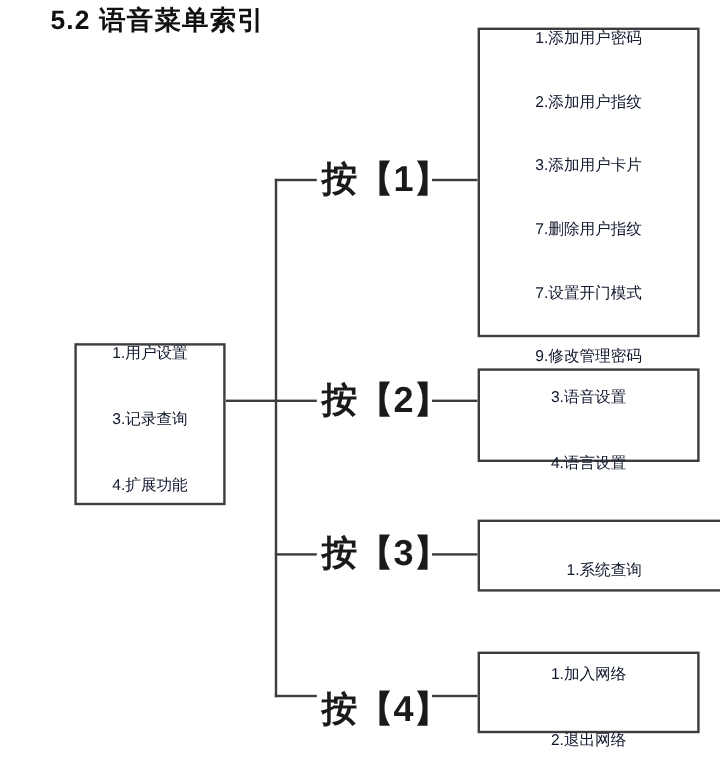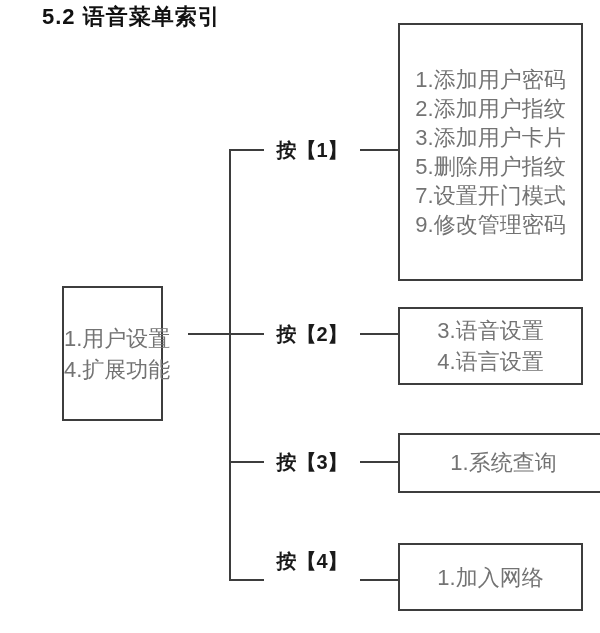--- a/index.html
+++ b/index.html
@@ -34,25 +34,26 @@
     display: flex;
     flex-direction: column;
     justify-content: center;
   }
   .items {
     width: max-content;
     margin: 0 auto;
     text-align: left;
   }
   .item {
-    font-size: 22px;
-    color: #737373;
+    font-size: 13px;
+    color: #0f172a;
     white-space: pre;
+    margin-top: 24px;
   }
-  #root-menu-box    { left: 62px;  top: 286px; width: 101px; height: 135px; }
+  #root-menu-box    { left: 62px;  top: 286px; width: 126px; height: 135px; justify-content: flex-end; }
   #root-menu-box .item { line-height: 31px; }
   #branch-box-1     { left: 398px; top: 23px;  width: 185px; height: 258px; }
   #branch-box-1 .item { line-height: 29px; }
   #branch-box-2     { left: 398px; top: 307px; width: 185px; height: 78px; }
   #branch-box-2 .item { line-height: 31px; }
   #branch-box-3     { left: 398px; top: 433px; width: 211px; height: 60px; }
   #branch-box-3 .item { line-height: 30px; }
   #branch-box-4     { left: 398px; top: 543px; width: 185px; height: 68px; }
   #branch-box-4 .item { line-height: 31px; }
 
@@ -67,30 +68,30 @@
   #b3-left    { left: 229px; top: 461px; width: 35px; }
   #b3-right   { left: 360px; top: 461px; width: 38px; }
   #b4-left    { left: 229px; top: 579px; width: 35px; }
   #b4-right   { left: 360px; top: 579px; width: 38px; }
 
   .key-label {
     position: absolute;
     left: 268px;
     width: 88px;
     text-align: center;
-    font-size: 20px;
+    font-size: 30px;
     line-height: 26px;
     font-weight: bold;
     color: #1a1a1a;
     white-space: pre;
   }
   #key-label-1 { top: 137px; }
   #key-label-2 { top: 321px; }
   #key-label-3 { top: 449px; }
-  #key-label-4 { top: 548px; }
+  #key-label-4 { top: 579px; }
 </style>
 </head>
 <body>
 
 <div id="canvas">
 
   <div class="title">5.2 语音菜单索引</div>
 
   <div class="vline" id="trunk"></div>
   <div class="hline" id="b1-left"></div>
@@ -103,30 +104,31 @@
   <div class="hline" id="b4-right"></div>
 
   <div class="key-label" id="key-label-1">按【1】</div>
   <div class="key-label" id="key-label-2">按【2】</div>
   <div class="key-label" id="key-label-3">按【3】</div>
   <div class="key-label" id="key-label-4">按【4】</div>
 
   <div class="box" id="root-menu-box">
     <div class="items">
       <div class="item">1.用户设置</div>
+      <div class="item">3.记录查询</div>
       <div class="item">4.扩展功能</div>
     </div>
   </div>
 
   <div class="box" id="branch-box-1">
     <div class="items">
       <div class="item">1.添加用户密码</div>
       <div class="item">2.添加用户指纹</div>
       <div class="item">3.添加用户卡片</div>
-      <div class="item">5.删除用户指纹</div>
+      <div class="item">7.删除用户指纹</div>
       <div class="item">7.设置开门模式</div>
       <div class="item">9.修改管理密码</div>
     </div>
   </div>
 
   <div class="box" id="branch-box-2">
     <div class="items">
       <div class="item">3.语音设置</div>
       <div class="item">4.语言设置</div>
     </div>
@@ -134,16 +136,17 @@
 
   <div class="box" id="branch-box-3">
     <div class="items">
       <div class="item">1.系统查询</div>
     </div>
   </div>
 
   <div class="box" id="branch-box-4">
     <div class="items">
       <div class="item">1.加入网络</div>
+      <div class="item">2.退出网络</div>
     </div>
   </div>
 
 </div>
 
 </body></html>

